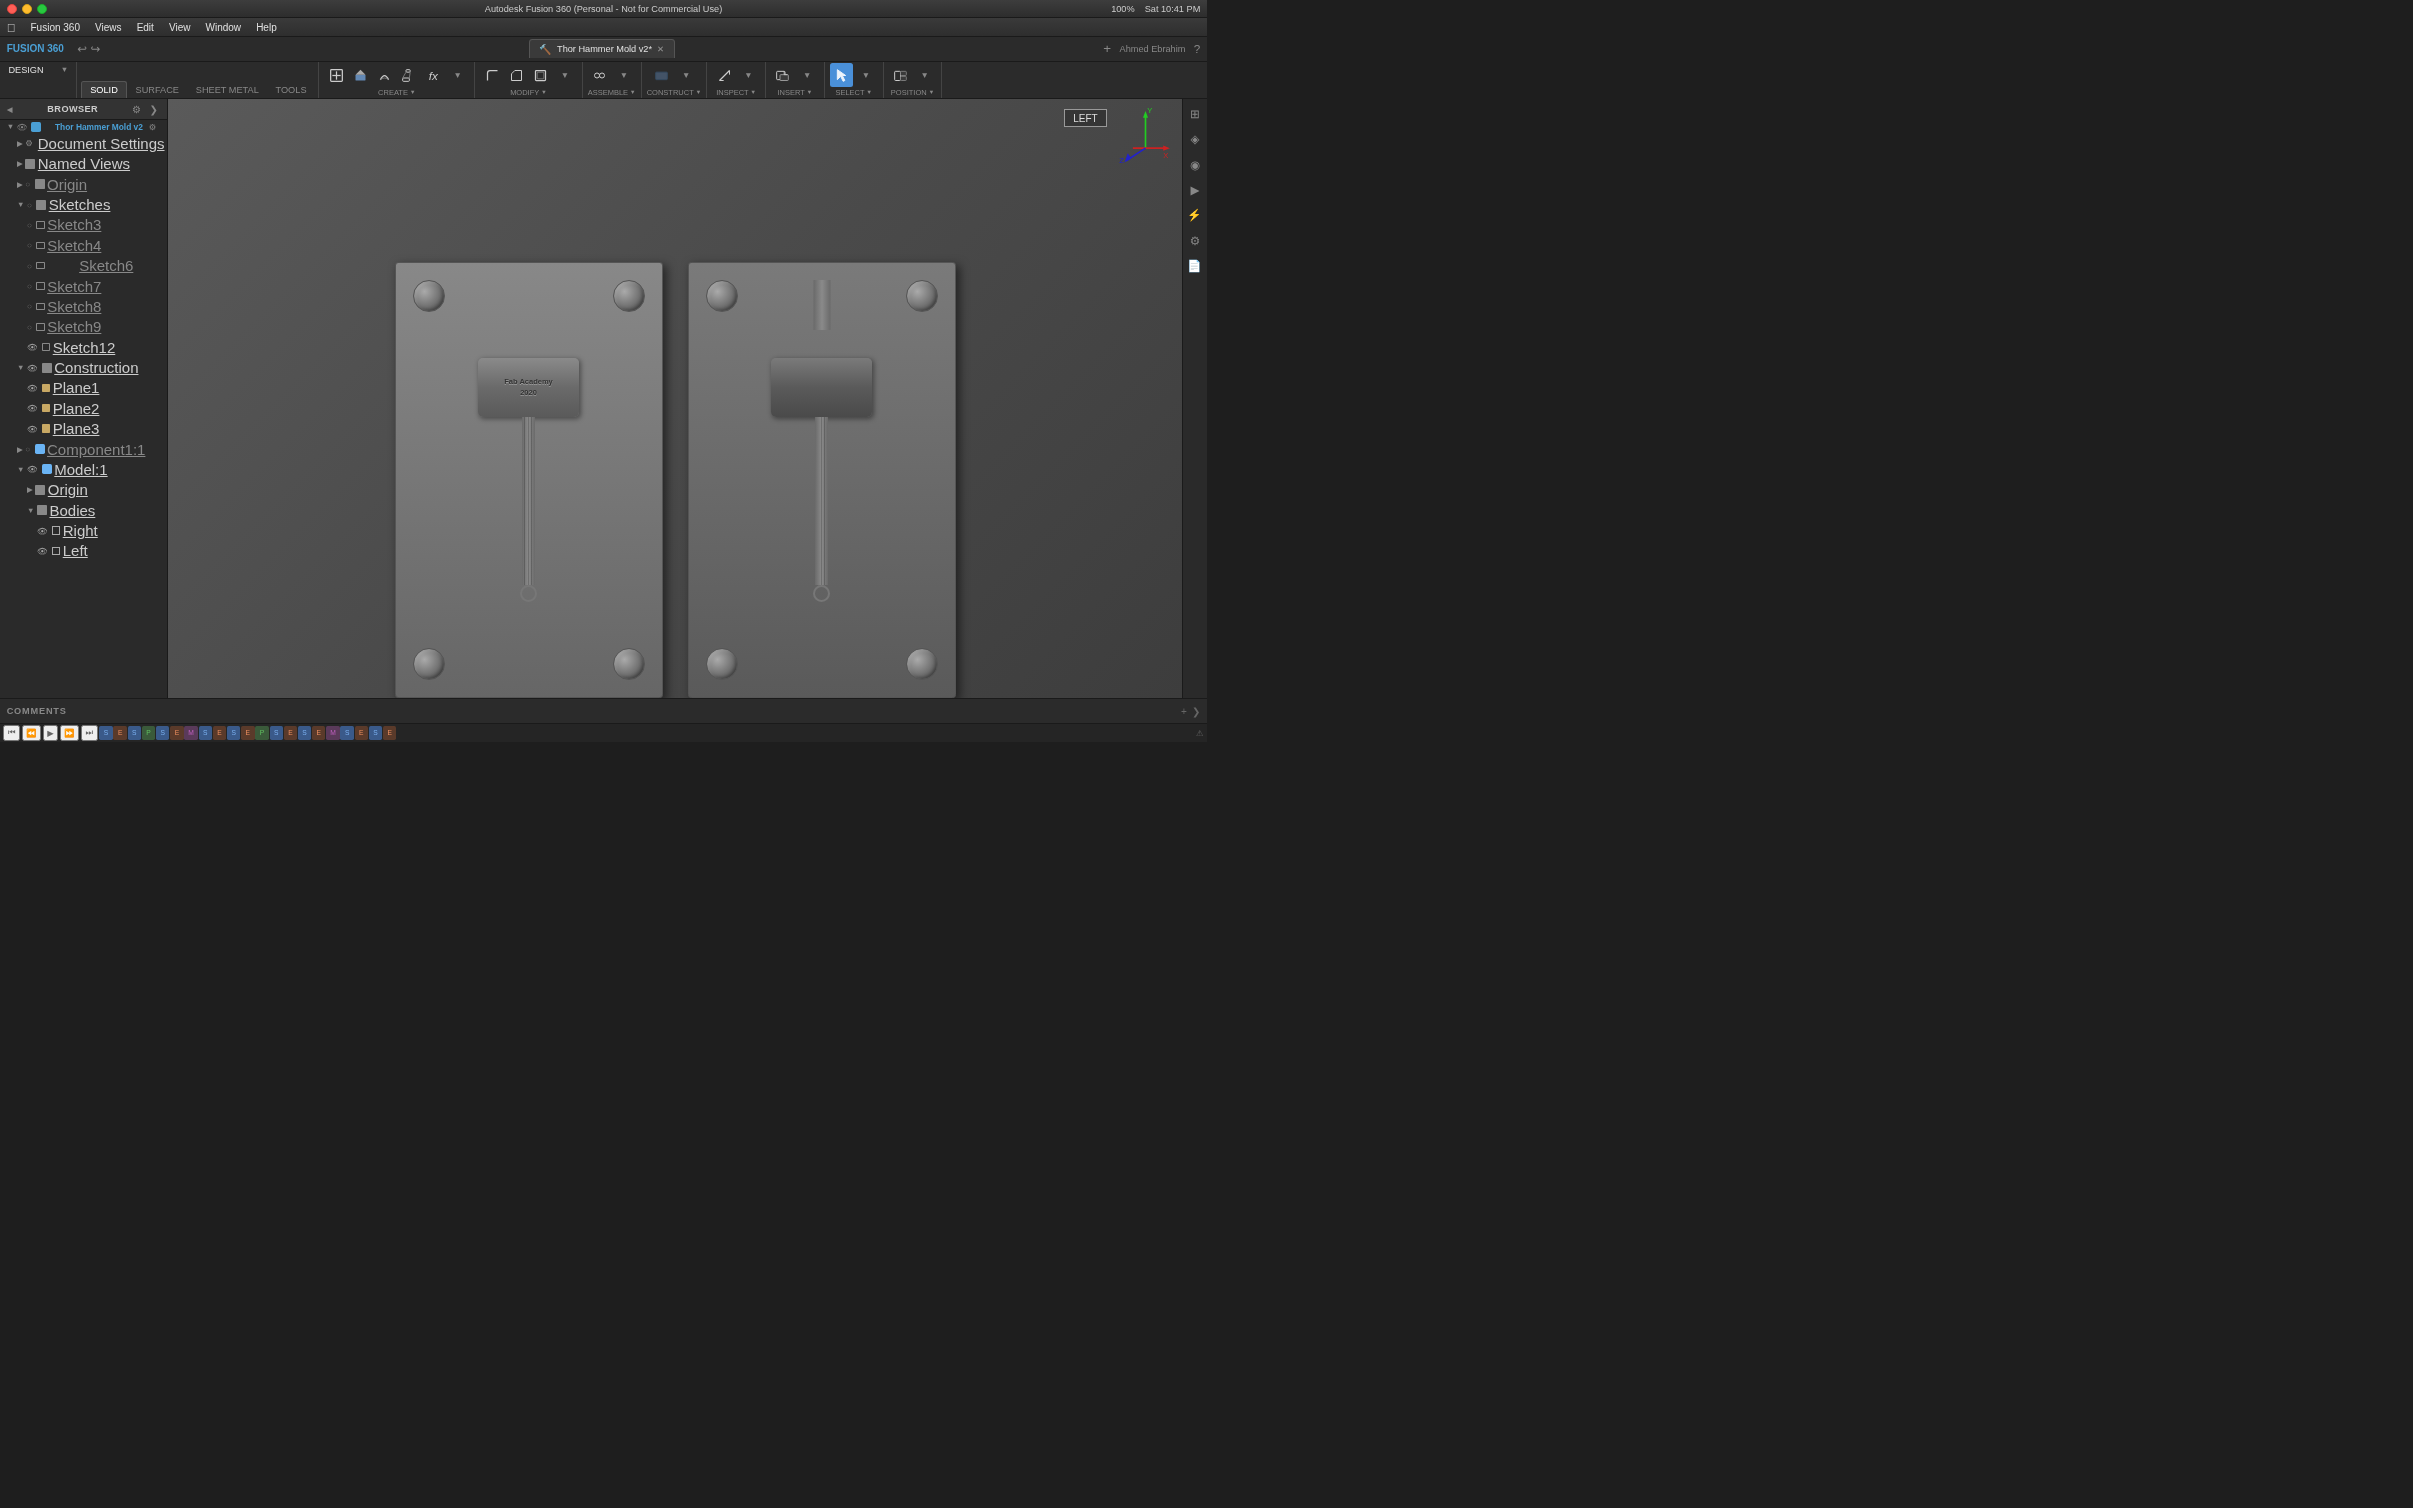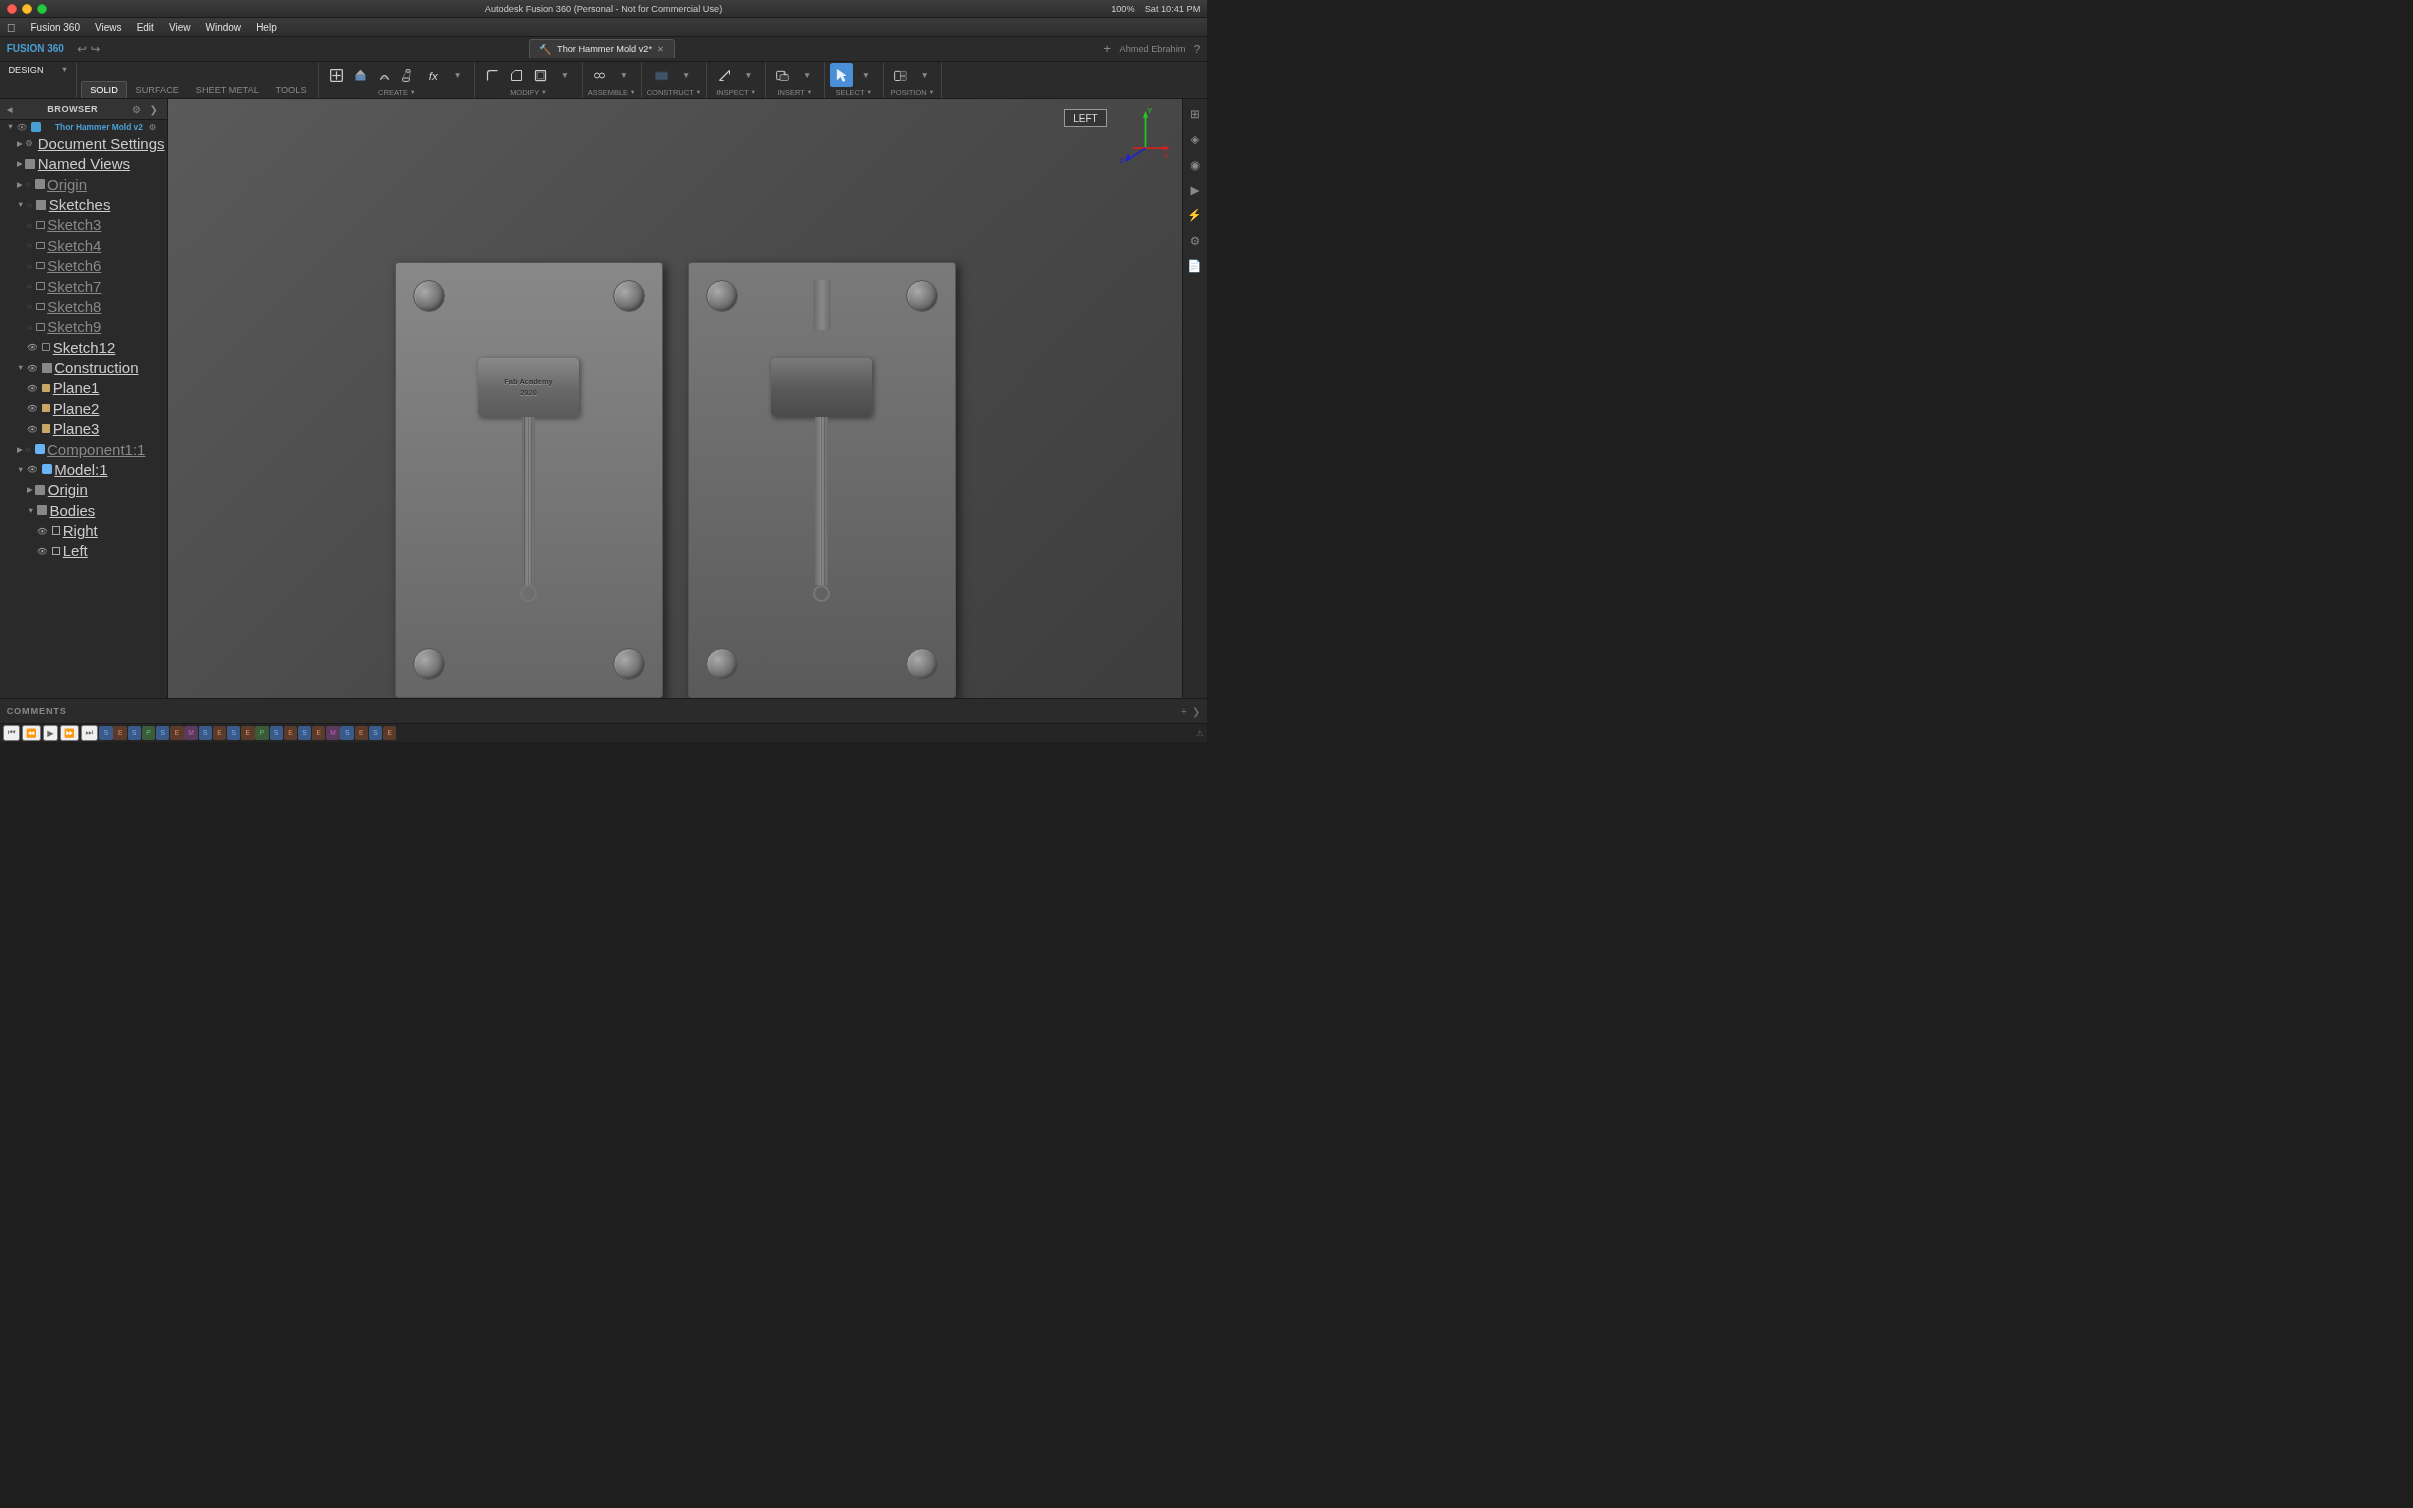--- a/index.html
+++ b/index.html
@@ -558,21 +558,21 @@
         <span class="tree-label" style="color:#888;">Sketch3</span>
       </div>
       <div class="tree-item tree-indent-3">
         <span style="font-size:8.4px;color:#666;margin-right:1.7px;">○</span>
         <span style="width:8.4px;height:7.5px;border:0.8px solid #888;display:inline-block;flex-shrink:0;border-radius:0.8px;"></span>
         <span class="tree-label" style="color:#888;">Sketch4</span>
       </div>
       <div class="tree-item tree-indent-3">
         <span style="font-size:8.4px;color:#666;margin-right:1.7px;">○</span>
         <span style="width:8.4px;height:7.5px;border:0.8px solid #888;display:inline-block;flex-shrink:0;border-radius:0.8px;"></span>
-        <span class="tree-label" style="color:#888;">Sketch6</span>
+        <span class="tree-label" style="color:#888;margin-left:32px;">Sketch6</span>
       </div>
       <div class="tree-item tree-indent-3">
         <span style="font-size:8.4px;color:#666;margin-right:1.7px;">○</span>
         <span style="width:8.4px;height:7.5px;border:0.8px solid #888;display:inline-block;flex-shrink:0;border-radius:0.8px;"></span>
         <span class="tree-label" style="color:#888;">Sketch7</span>
       </div>
       <div class="tree-item tree-indent-3">
         <span style="font-size:8.4px;color:#666;margin-right:1.7px;">○</span>
         <span style="width:8.4px;height:7.5px;border:0.8px solid #888;display:inline-block;flex-shrink:0;border-radius:0.8px;"></span>
         <span class="tree-label" style="color:#888;">Sketch8</span>

